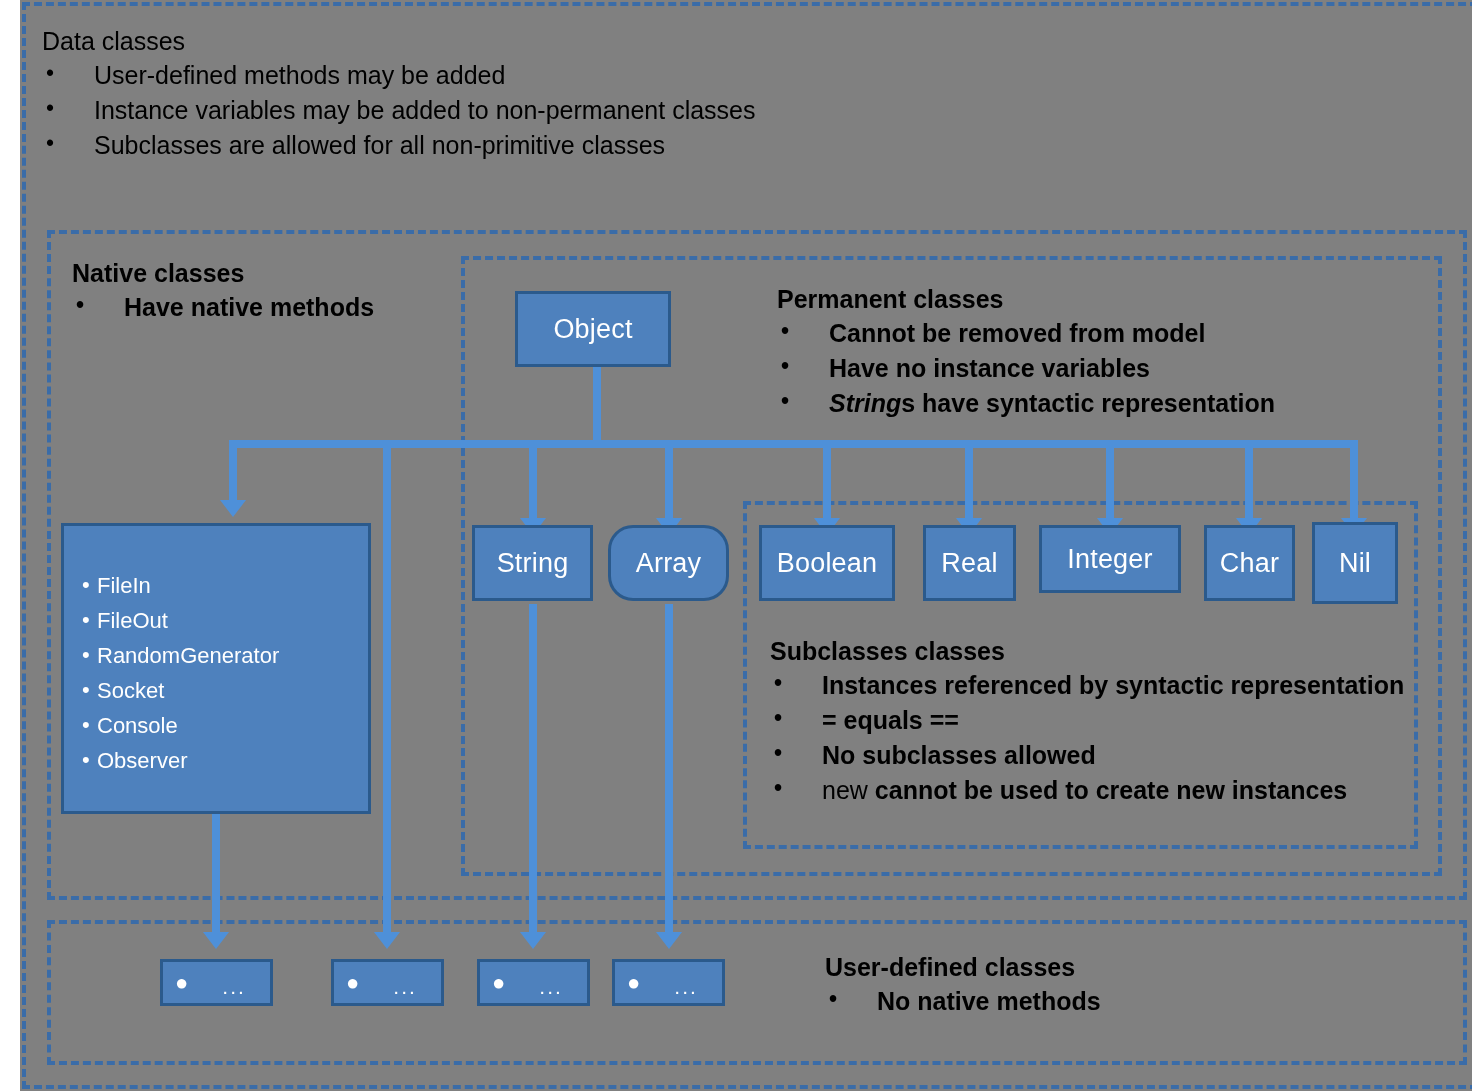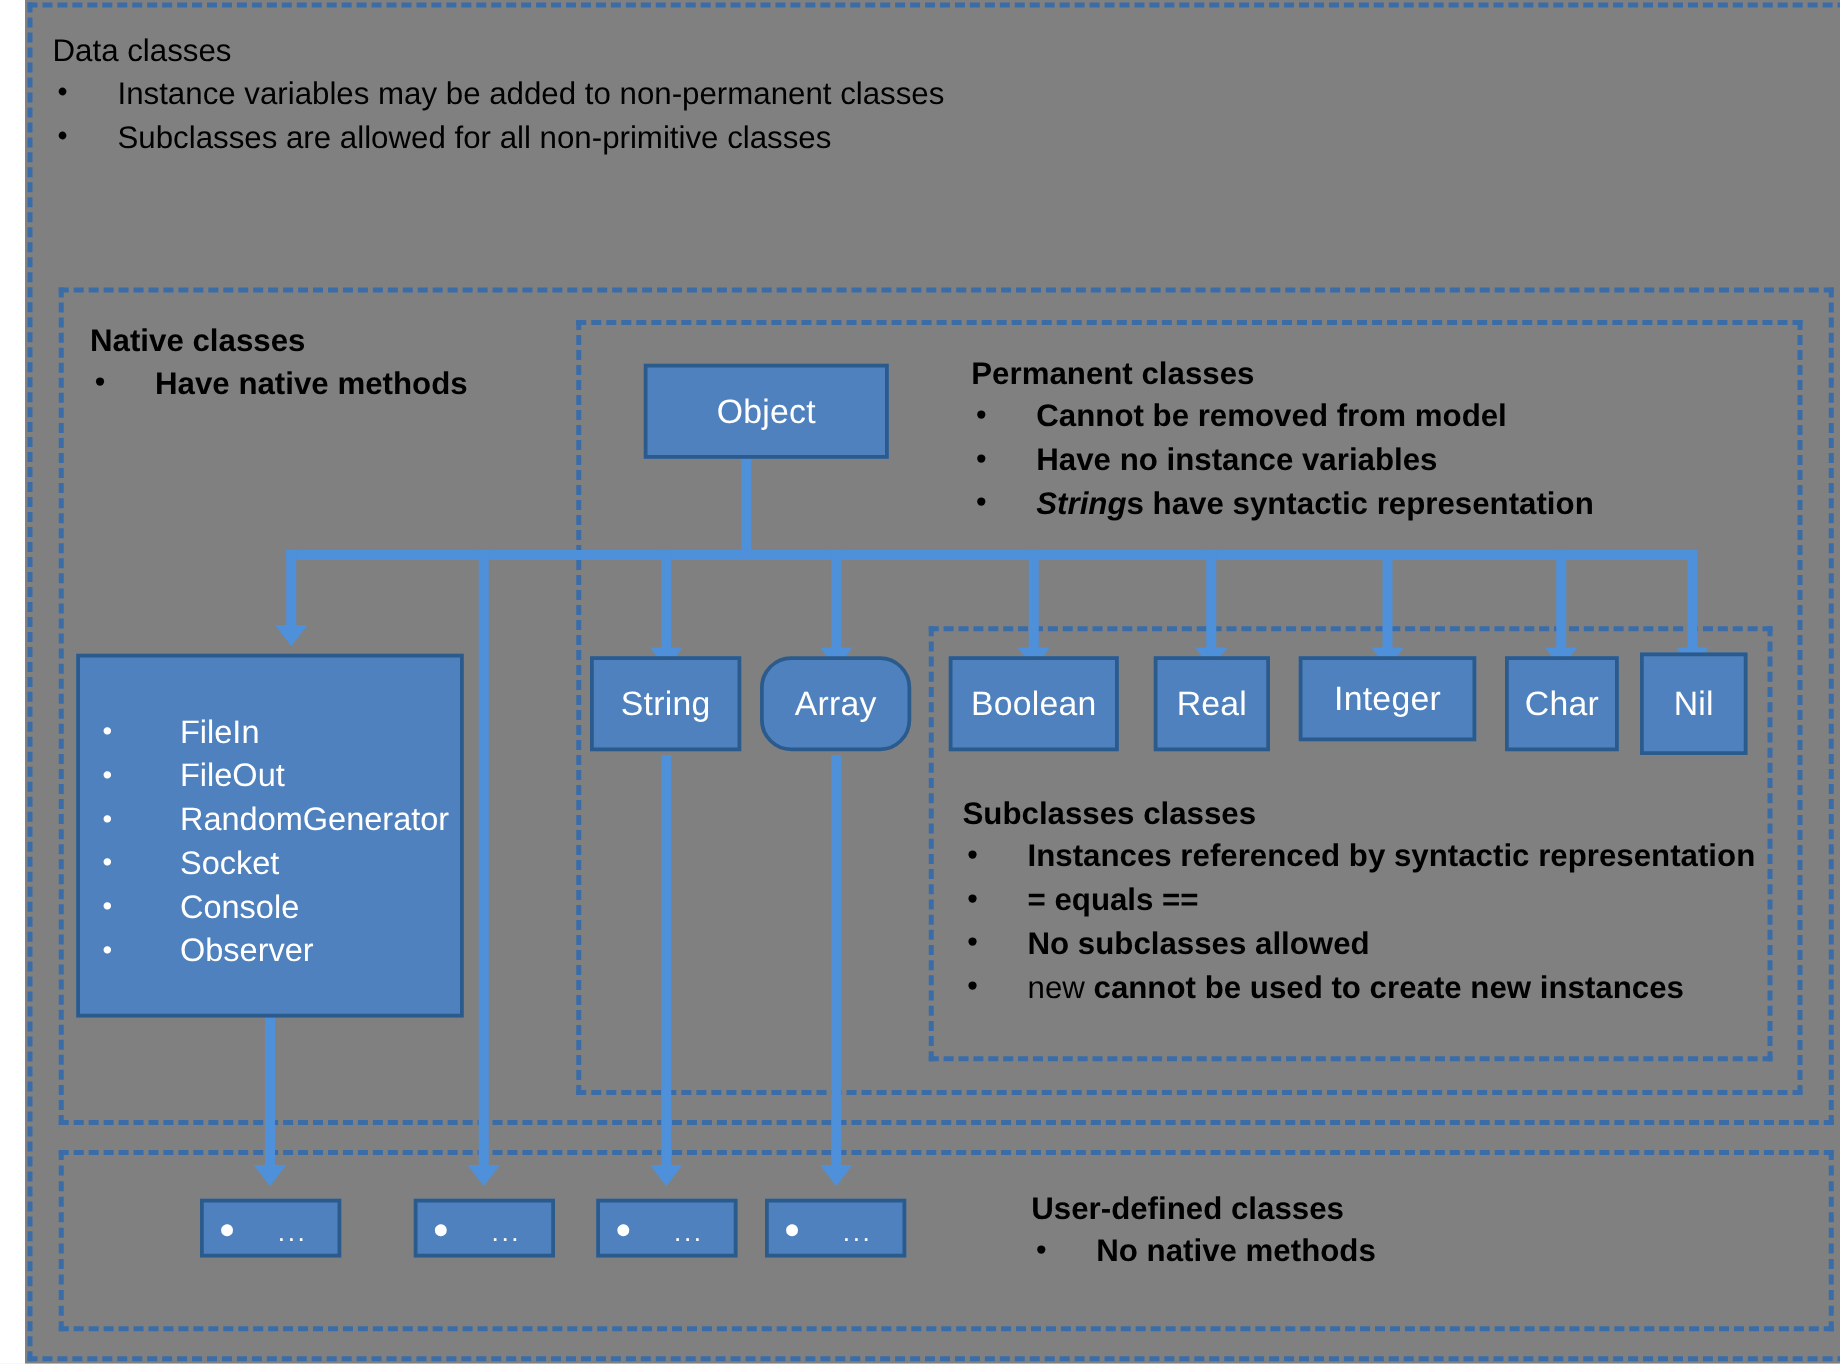--- a/index.html
+++ b/index.html
@@ -46,24 +46,24 @@
     border: 3px solid #2B5A8C;
     box-sizing: border-box;
     color: #ffffff;
   }
   .listbox ul {
     list-style: none;
     margin: 0;
     padding: 0;
   }
   .listbox li {
-    font-size: 26px;
+    font-size: 22px;
     line-height: 35px;
     position: relative;
-    padding-left: 80px;
+    padding-left: 33px;
     white-space: nowrap;
   }
   .listbox li::before {
     content: "\2022";
     position: absolute;
     left: 18px;
     top: -1px;
     font-size: 22px;
     color: #ffffff;
   }
@@ -147,20 +147,21 @@
 </head>
 <body>
 
 <div id="canvas">
 
   <div class="dashbox" style="left:2px; top:2px; width:1468px; height:1087px;"></div>
 
   <div class="txt thin" style="left:22px; top:24px;">
     <span class="hdr">Data classes</span>
     <ul>
+      <li>User-defined methods may be added</li>
       <li>Instance variables may be added to non-permanent classes</li>
       <li>Subclasses are allowed for all non-primitive classes</li>
     </ul>
   </div>
 
   <div class="dashbox" style="left:27px; top:230px; width:1420px; height:670px;"></div>
 
   <div class="txt" style="left:52px; top:256px;">
     <span class="hdr">Native classes</span>
     <ul>
@@ -232,21 +233,21 @@
 
   <div class="vline" style="left:192px; top:812px; width:8px; height:126px;"></div>
   <div class="arrowhead" style="left:183px; top:932px;"></div>
 
   <div class="vline" style="left:509px; top:604px; width:8px; height:334px;"></div>
   <div class="arrowhead" style="left:500px; top:932px;"></div>
 
   <div class="vline" style="left:645px; top:604px; width:8px; height:334px;"></div>
   <div class="arrowhead" style="left:636px; top:932px;"></div>
 
-  <div class="classbox" style="left:495px; top:291px; width:196px; height:76px;">
+  <div class="classbox" style="left:495px; top:291px; width:156px; height:76px;">
     <span>Object</span>
   </div>
 
   <div class="listbox" style="left:41px; top:523px; width:310px; height:291px; padding-top:42px;">
     <ul>
       <li>FileIn</li>
       <li>FileOut</li>
       <li>RandomGenerator</li>
       <li>Socket</li>
       <li>Console</li>

